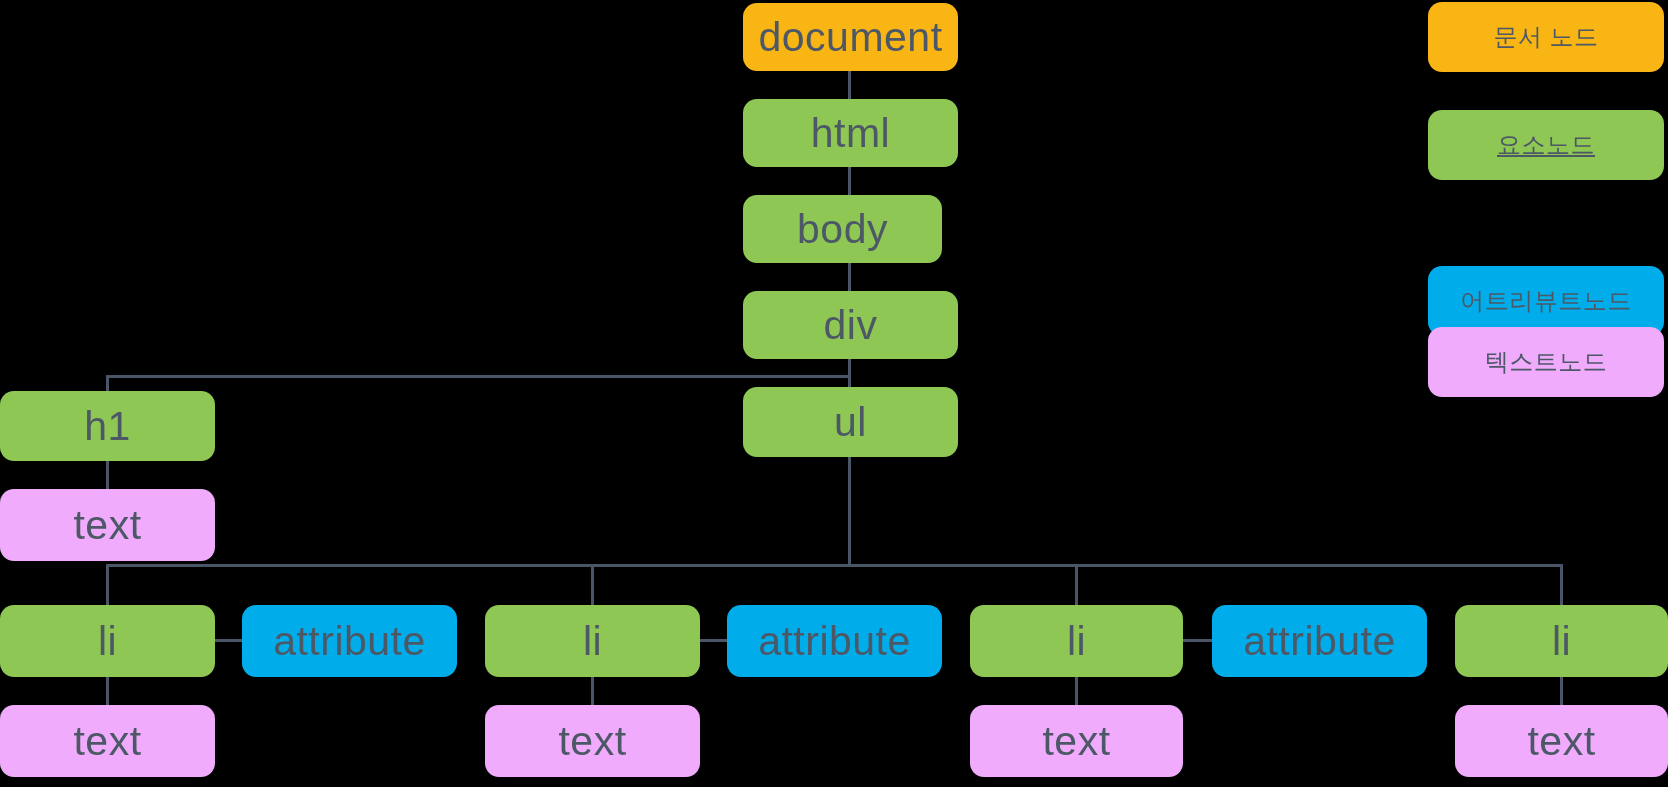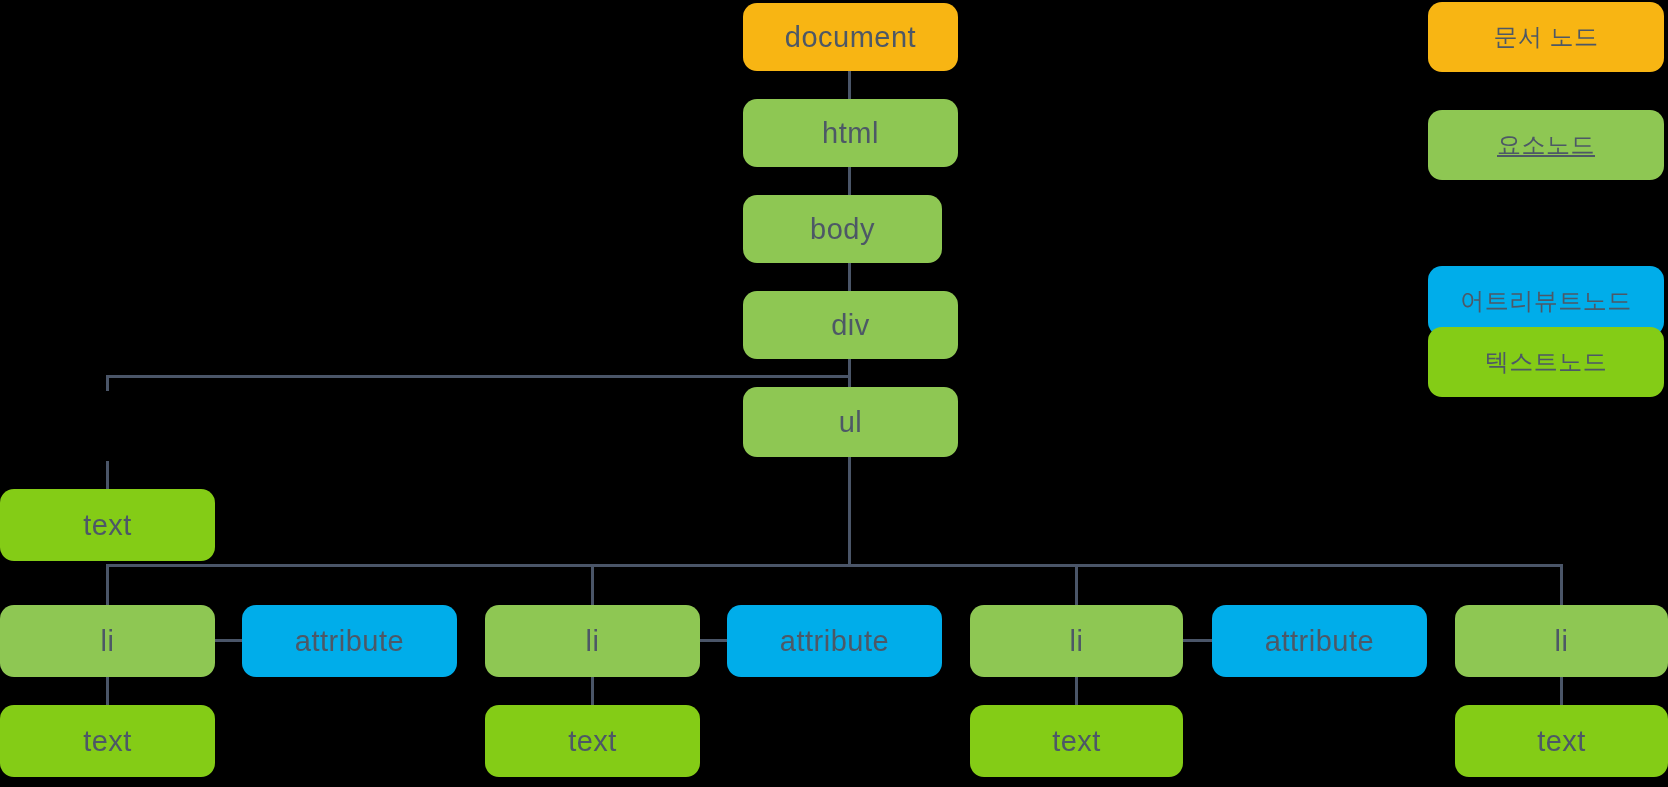--- a/index.html
+++ b/index.html
@@ -4,28 +4,28 @@
 <style>
   html,body { margin:0; padding:0; background:#000; }
   .stage {
     position:relative; width:1668px; height:787px;
     background:#000000; overflow:hidden;
     font-family:"Liberation Sans", sans-serif;
   }
   .node {
     position:absolute; border-radius:14px;
     display:flex; align-items:center; justify-content:center;
-    font-size:29px; color:#4D5866; letter-spacing:0.5px;
+    font-size:41px; color:#4D5866; letter-spacing:0.5px;
     box-sizing:border-box;
   }
   .node.korean { font-size:24px; }
   .type-document  { background:#F8B513; }
   .type-element   { background:#8EC753; }
   .type-attribute { background:#00ADEA; }
-  .type-text      { background:#84cc16; }
+  .type-text      { background:#f0abfc; }
   .line { position:absolute; background:#4A5568; }
 </style>
 </head>
 <body>
 
 <div class="stage">
 
   <div class="line" style="left:848px; top:71px;  width:3px; height:28px;"></div>
   <div class="line" style="left:848px; top:167px; width:3px; height:28px;"></div>
   <div class="line" style="left:848px; top:263px; width:3px; height:28px;"></div>
@@ -46,20 +46,21 @@
   <div class="line" style="left:215px;  top:639px; width:27px; height:3px;"></div>
   <div class="line" style="left:700px;  top:639px; width:27px; height:3px;"></div>
   <div class="line" style="left:1183px; top:639px; width:29px; height:3px;"></div>
 
   <div class="node type-document" style="left:743px; top:3px;   width:215px; height:68px;">document</div>
   <div class="node type-element" style="left:743px; top:99px;  width:215px; height:68px;">html</div>
   <div class="node type-element" style="left:743px; top:195px; width:199px; height:68px;">body</div>
   <div class="node type-element" style="left:743px; top:387px; width:215px; height:70px;">ul</div>
   <div class="node type-element" style="left:743px; top:291px; width:215px; height:68px;">div</div>
 
+  <div class="node type-element" style="left:0px; top:391px; width:215px; height:70px;">h1</div>
   <div class="node type-text" style="left:0px; top:489px; width:215px; height:72px;">text</div>
 
   <div class="node type-element" style="left:0px;    top:605px; width:215px; height:72px;">li</div>
   <div class="node type-attribute" style="left:242px;  top:605px; width:215px; height:72px;">attribute</div>
   <div class="node type-element" style="left:485px;  top:605px; width:215px; height:72px;">li</div>
   <div class="node type-attribute" style="left:727px;  top:605px; width:215px; height:72px;">attribute</div>
   <div class="node type-element" style="left:970px;  top:605px; width:213px; height:72px;">li</div>
   <div class="node type-attribute" style="left:1212px; top:605px; width:215px; height:72px;">attribute</div>
   <div class="node type-element" style="left:1455px; top:605px; width:213px; height:72px;">li</div>
 

